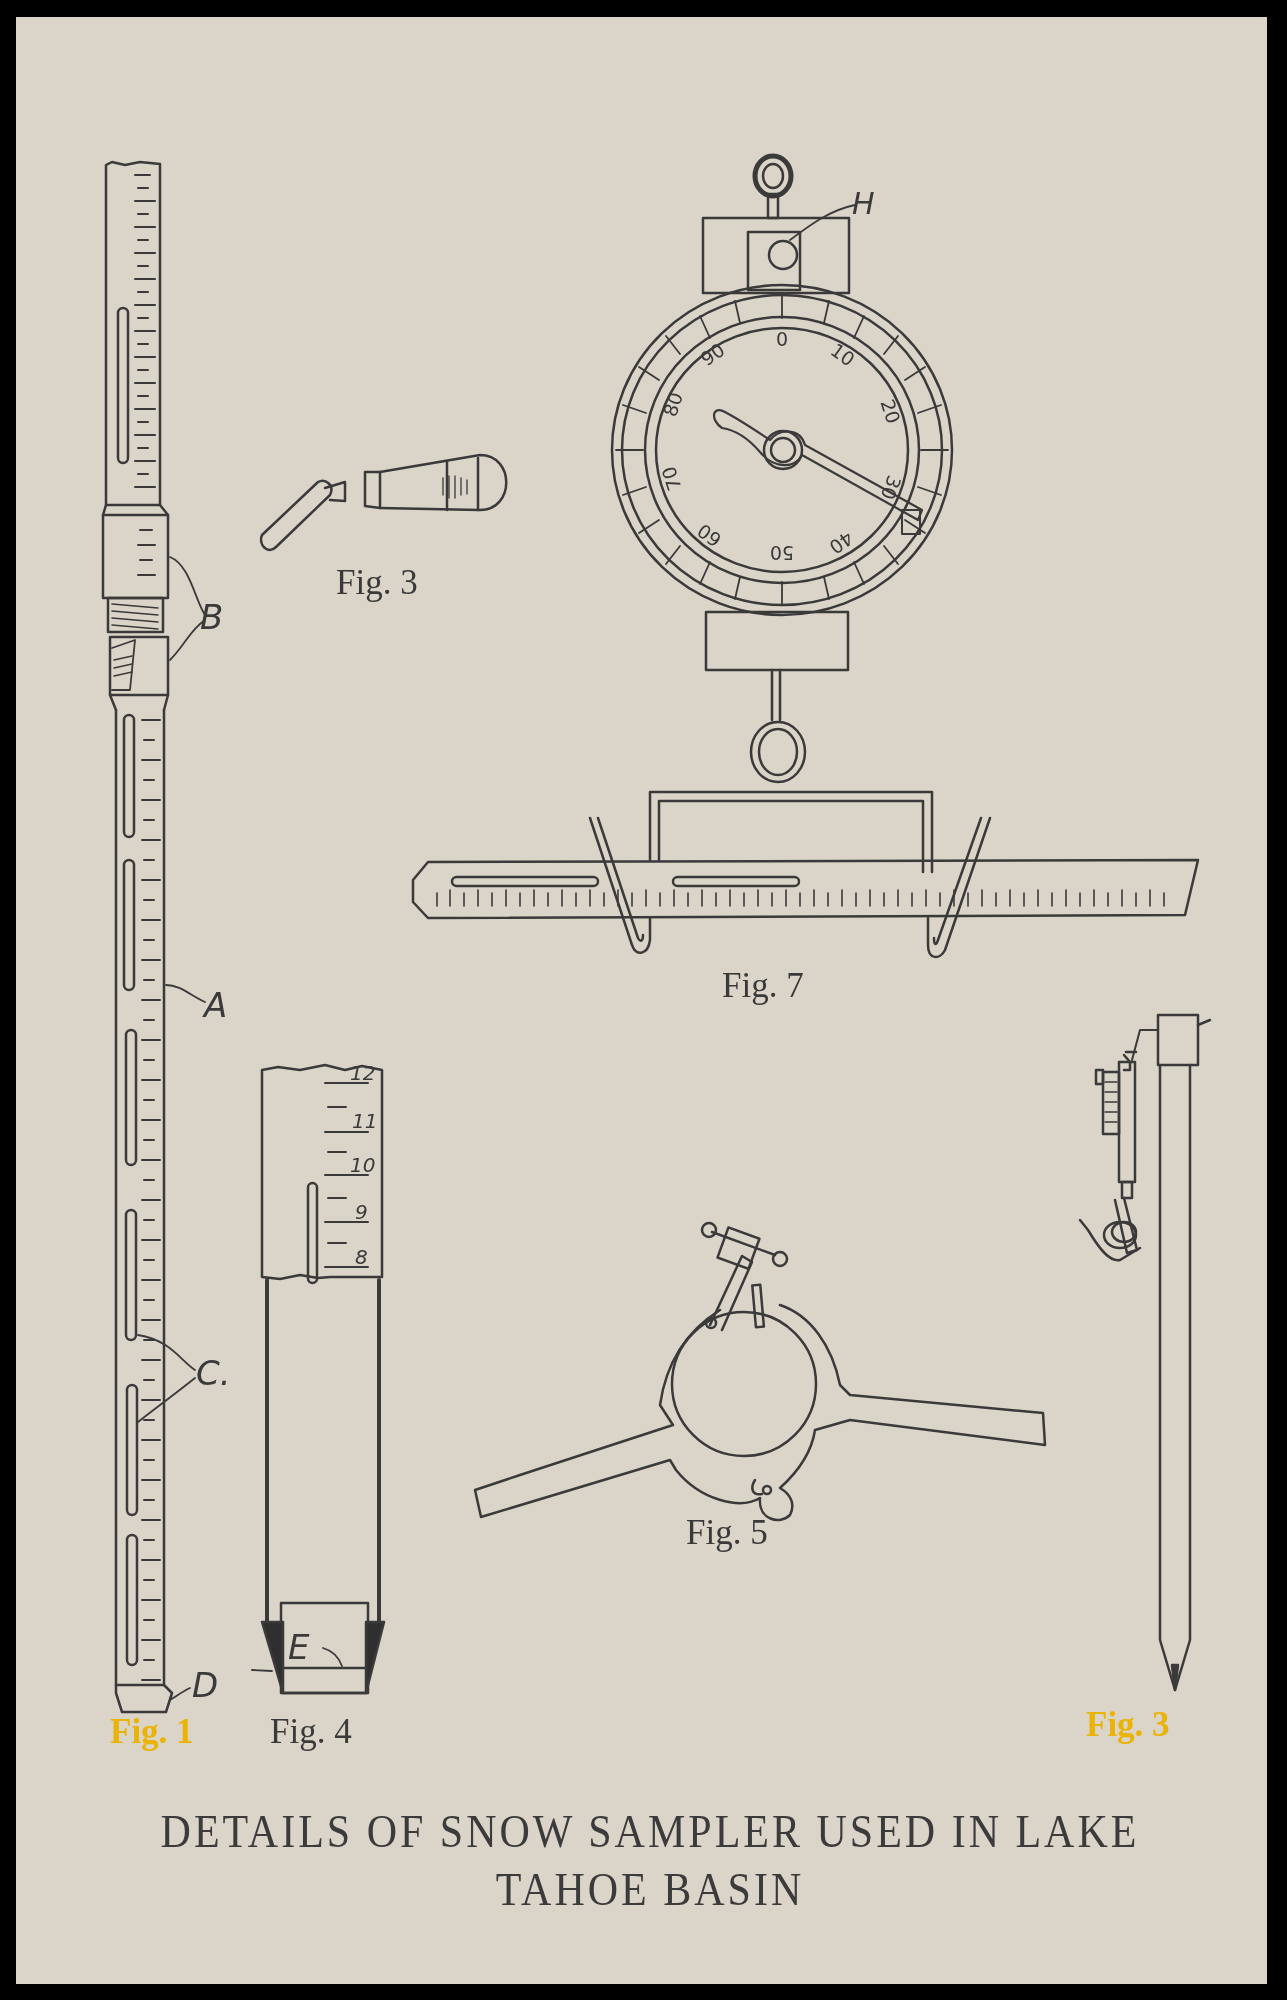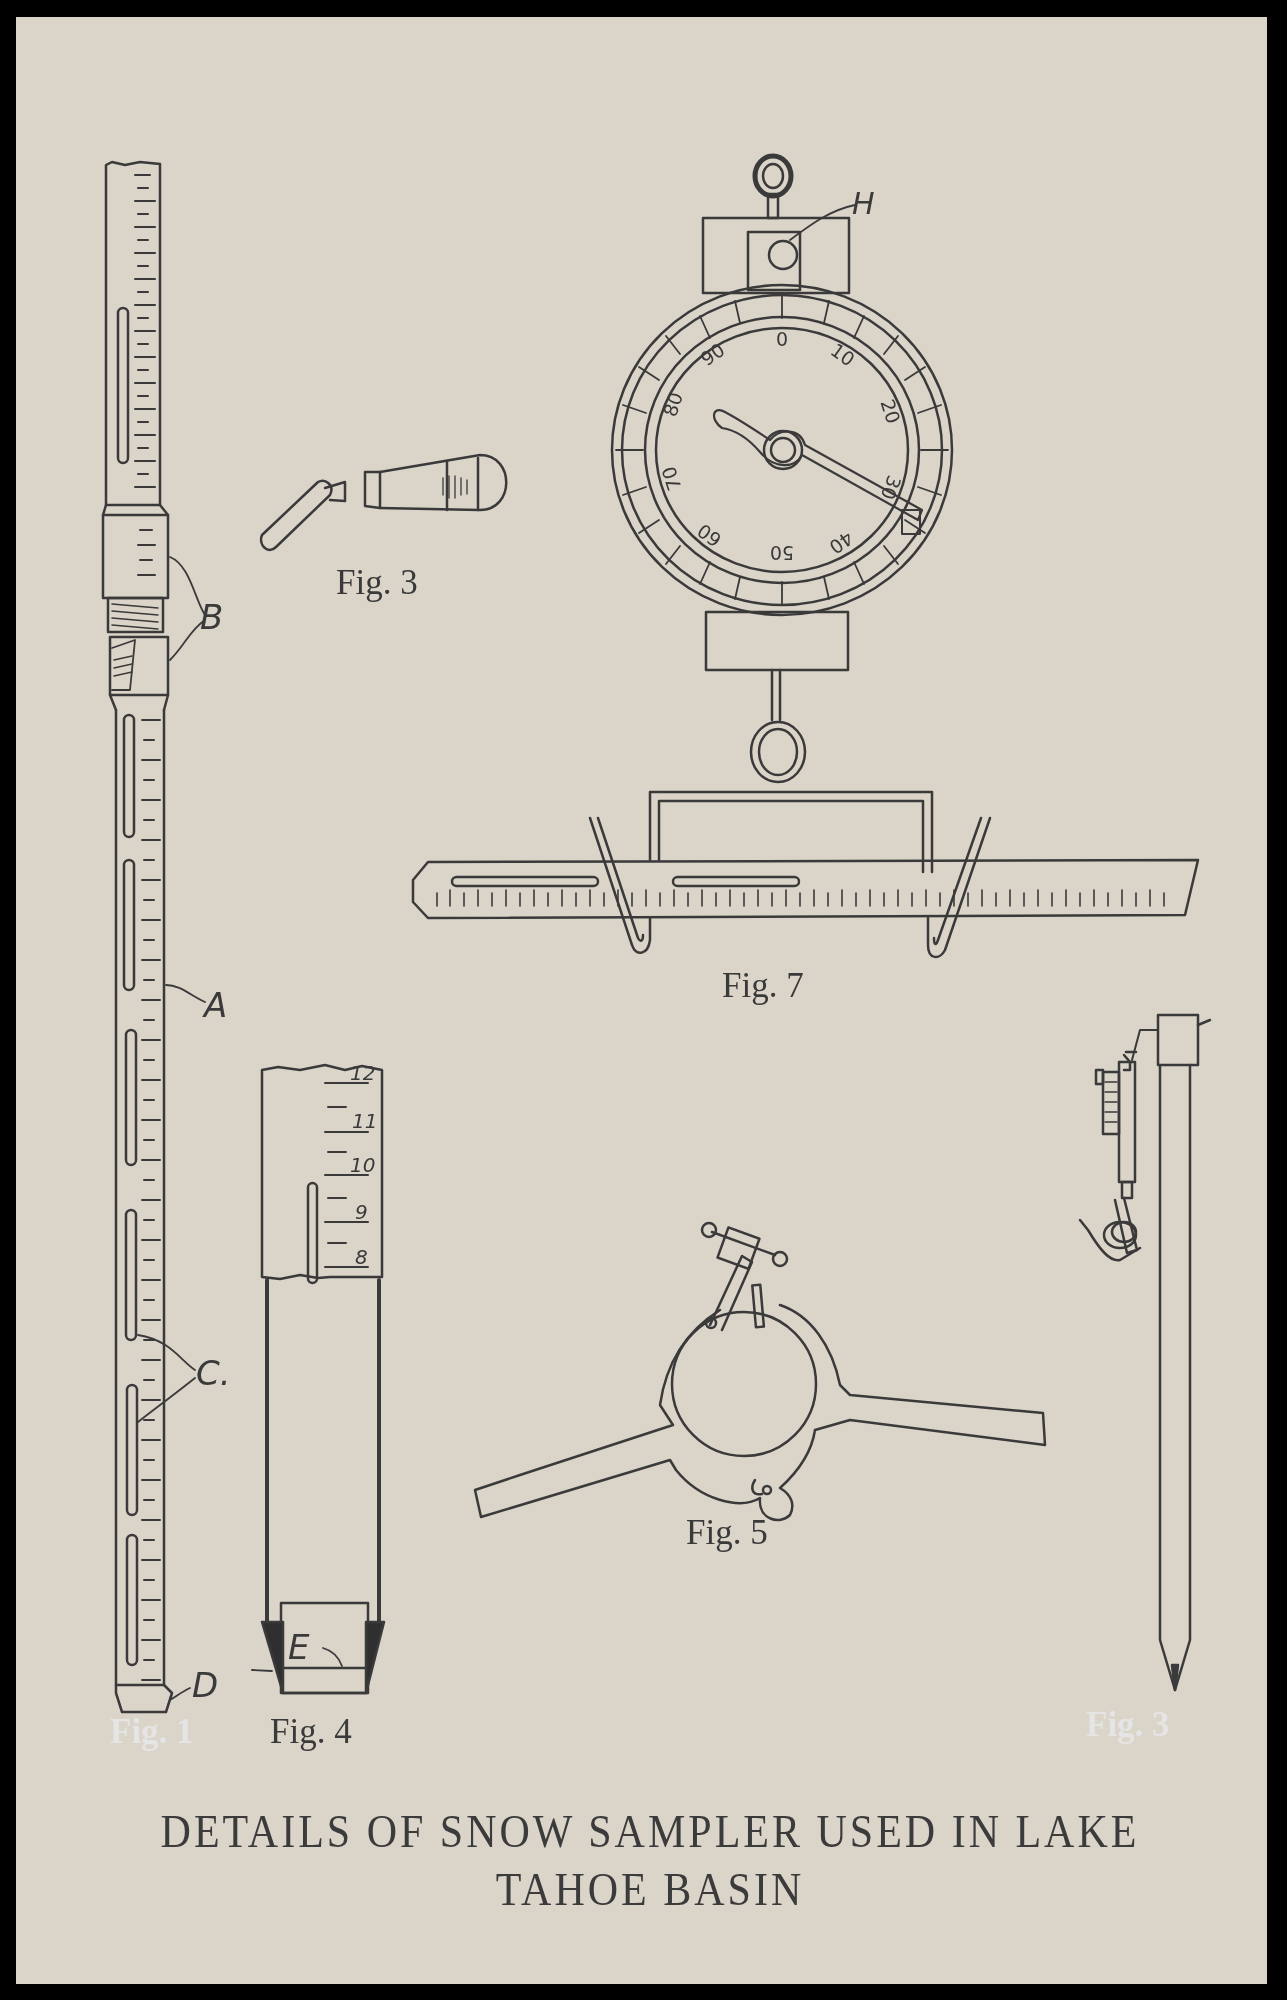--- a/index.html
+++ b/index.html
@@ -7,21 +7,21 @@
   .paper {
     position:absolute; left:16px; top:17px; width:1251px; height:1967px;
     background:#dad4c9;
   }
   svg.art { position:absolute; left:0; top:0; width:1287px; height:2000px; }
   .lbl {
     position:absolute; color:#3a3a3a;
     font-family:Liberation Serif, serif; font-weight:normal;
   }
   .figcap { font-size:35px; letter-spacing:0px; }
-  .figcap.bold { font-weight:bold; color:#e5e5e5; }
+  .figcap.bold { font-weight:bold; color:#eab308; }
   .letter { font-size:34px; font-style:italic; color:#3a3a3a; font-family:"DejaVu Sans", sans-serif; }
   .caption {
     position:absolute; left:60px; width:1180px; text-align:center;
     font-family:"Liberation Serif","DejaVu Serif", serif; color:#3b3b3b;
     font-size:42px; letter-spacing:3px; transform:scaleY(1.1);
   }
   .dial-num { font-family:"DejaVu Sans", sans-serif; font-size:19px; fill:#3a3a3a; }
   .scale-num { font-family:"DejaVu Sans", sans-serif; font-size:20px; font-style:italic; fill:#3a3a3a; }
 </style>
 </head>

